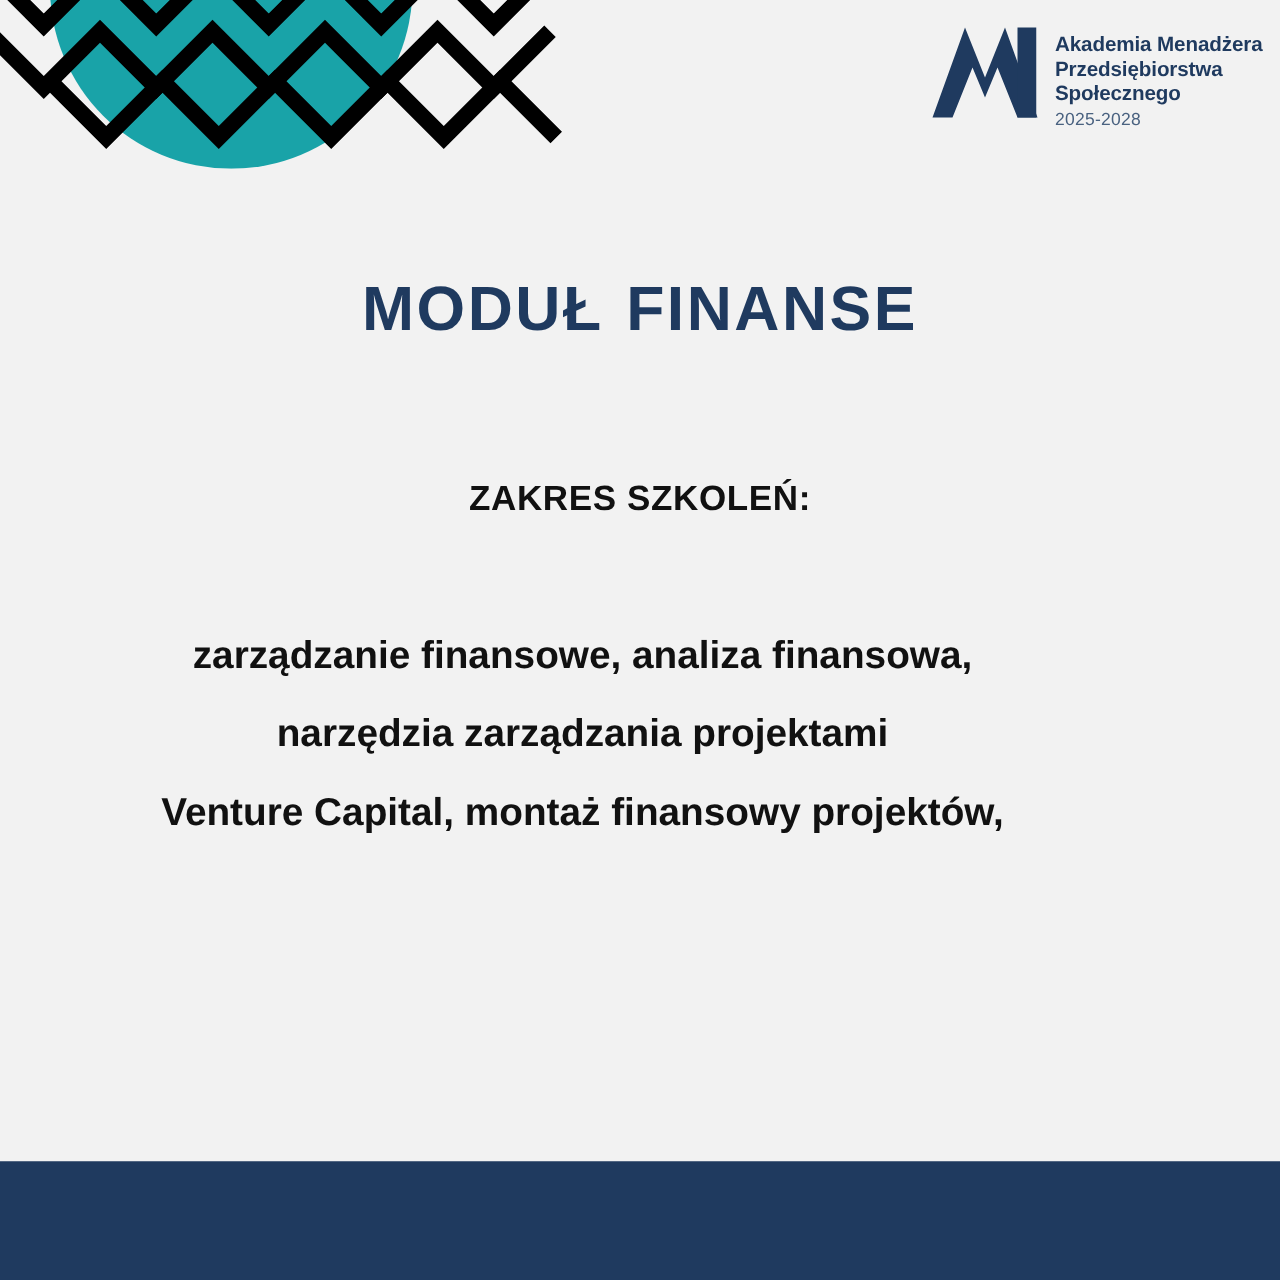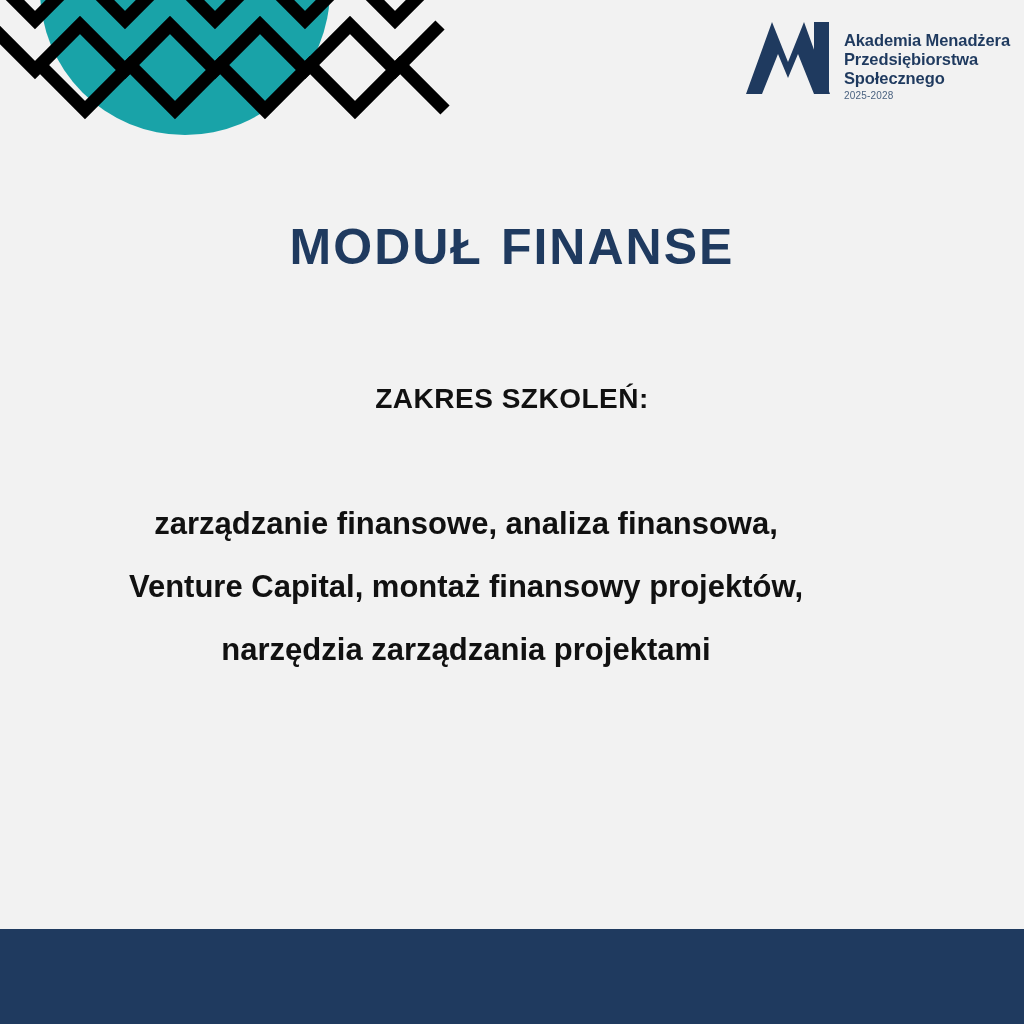--- a/index.html
+++ b/index.html
@@ -47,21 +47,21 @@
     line-height: 1.16;
   }
   .logo-line {
     font-size: 16.5px;
     font-weight: bold;
     color: #1f3a5f;
     letter-spacing: -0.1px;
     white-space: nowrap;
   }
   .logo-years {
-    font-size: 10px;
+    font-size: 14px;
     font-weight: normal;
     color: #4a6280;
     margin-top: 2px;
     letter-spacing: 0.2px;
   }
 
   
   .title {
     position: absolute;
     top: 218px;
@@ -145,19 +145,19 @@
   </div>
 
   <div class="title">
     <span>MODUŁ</span><span class="gap"></span><span>FINANSE</span>
   </div>
 
   <div class="subtitle">ZAKRES SZKOLEŃ:</div>
 
   <div class="body-lines">
     <div class="line">zarządzanie finansowe, analiza finansowa,</div>
+    <div class="line">narzędzia zarządzania projektami</div>
     <div class="line">Venture Capital, montaż finansowy projektów,</div>
-    <div class="line">narzędzia zarządzania projektami</div>
   </div>
 
   <div class="footer-bar"></div>
 
 </div>
 
 </body></html>

